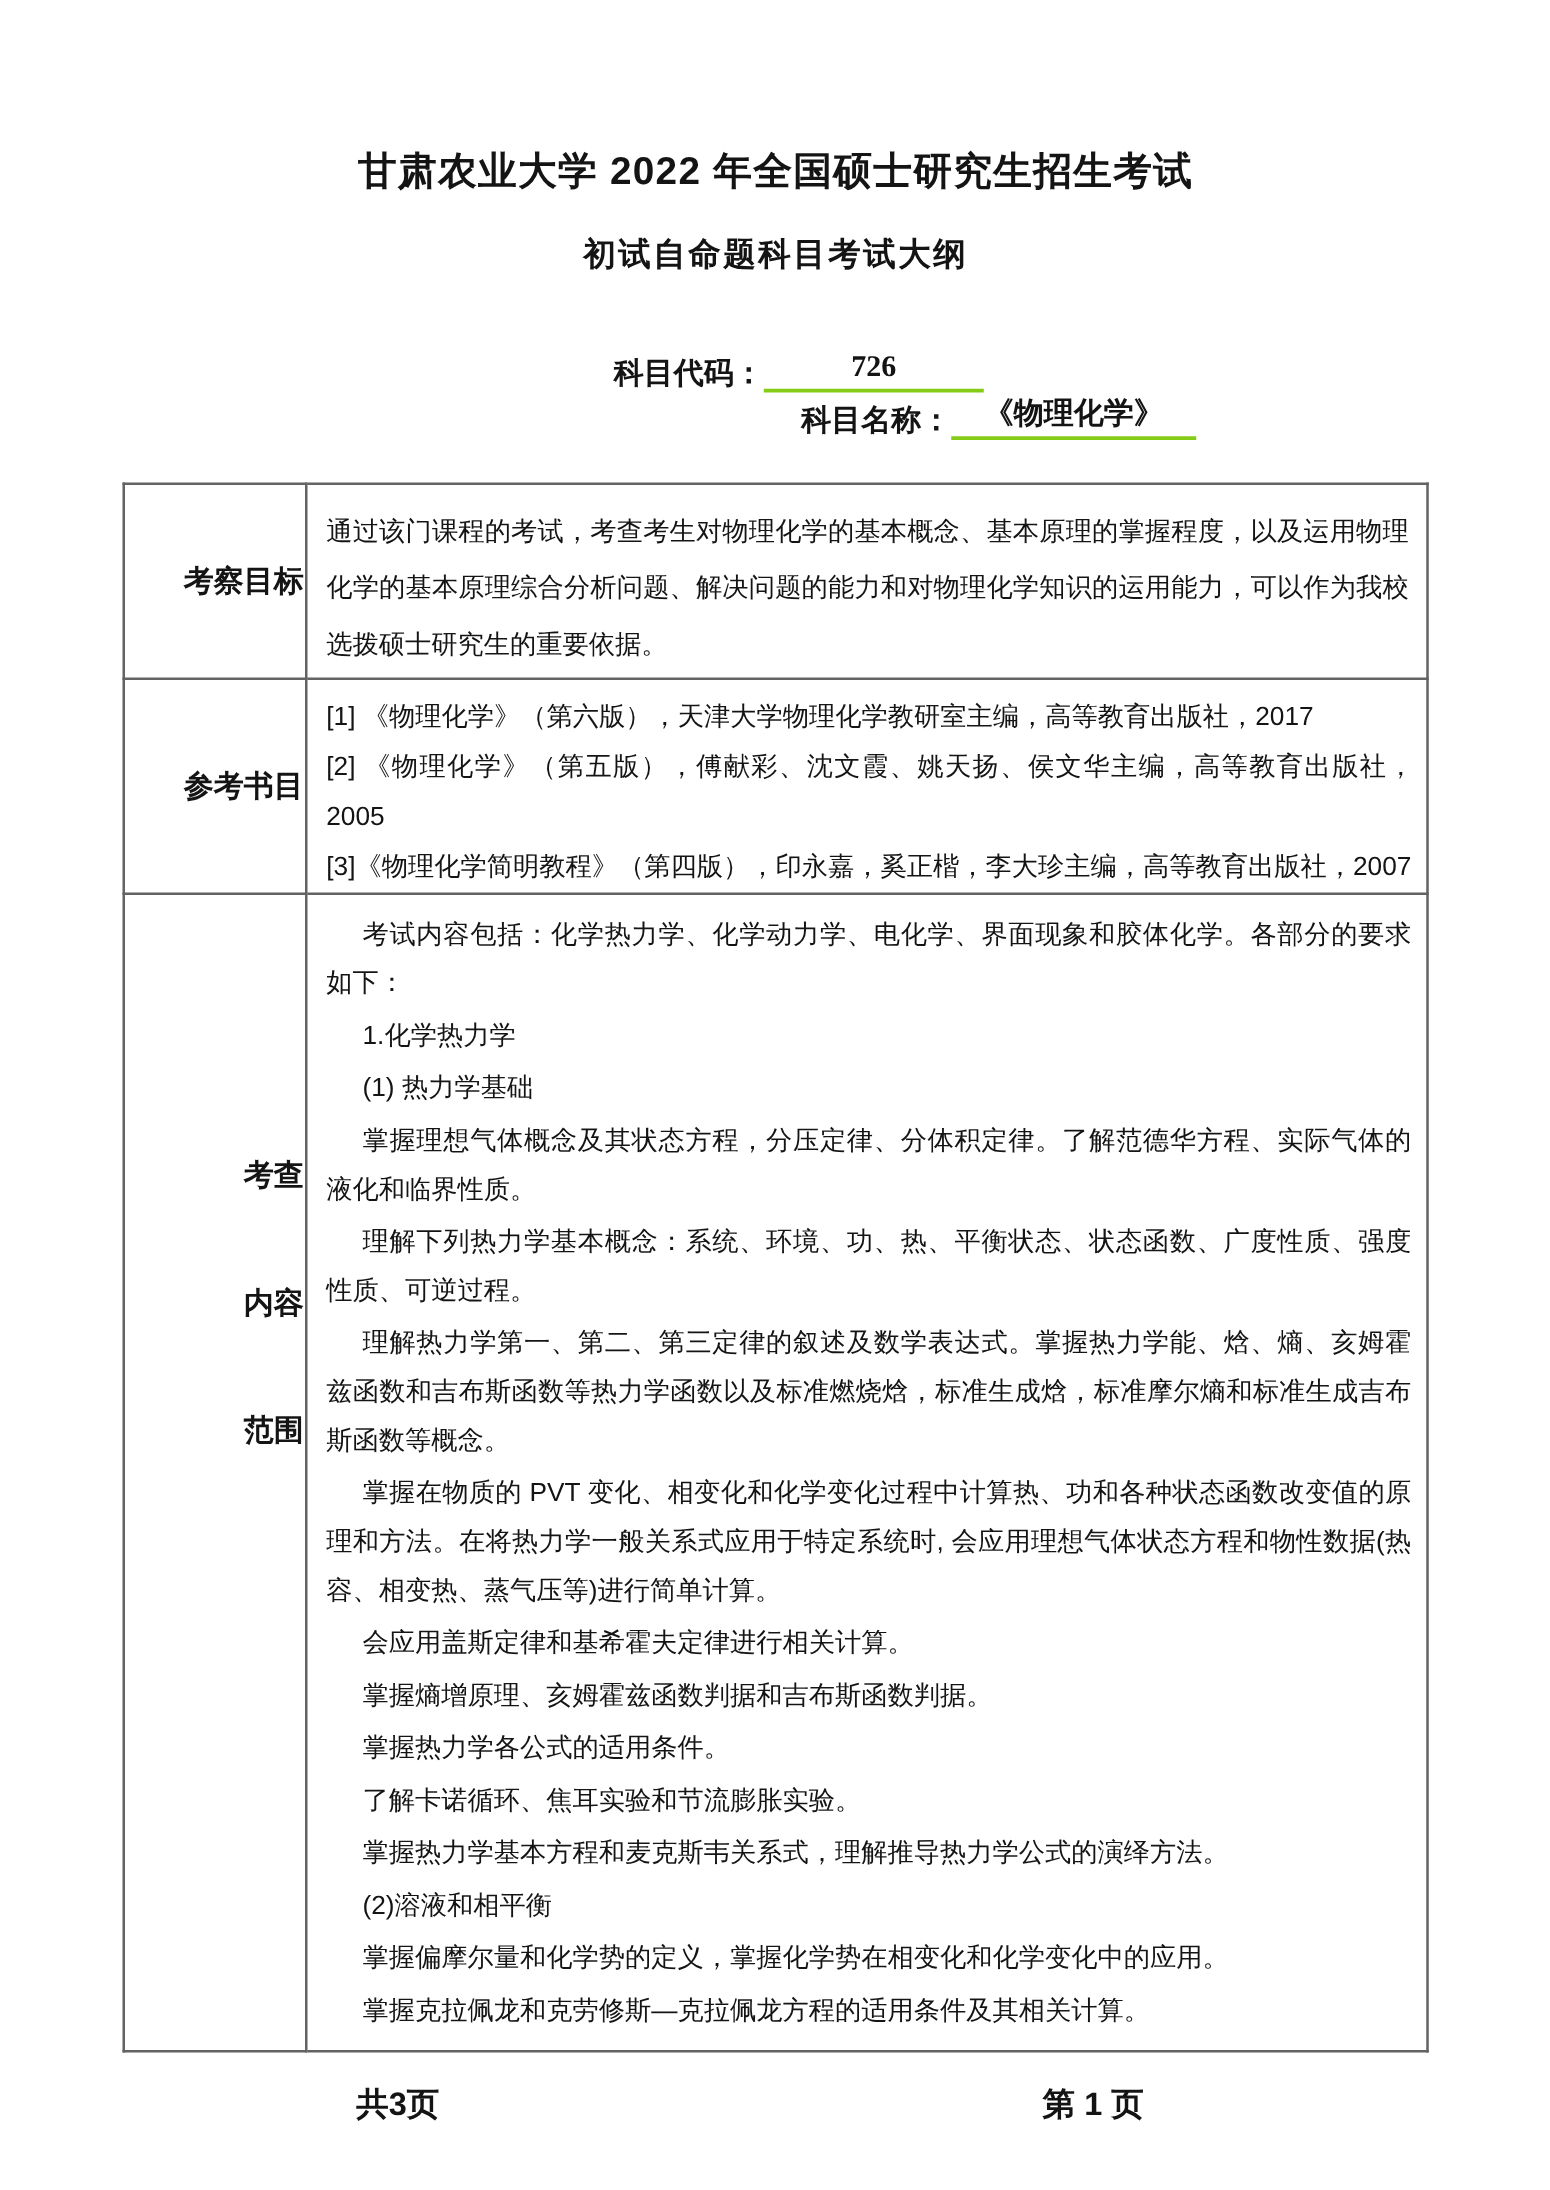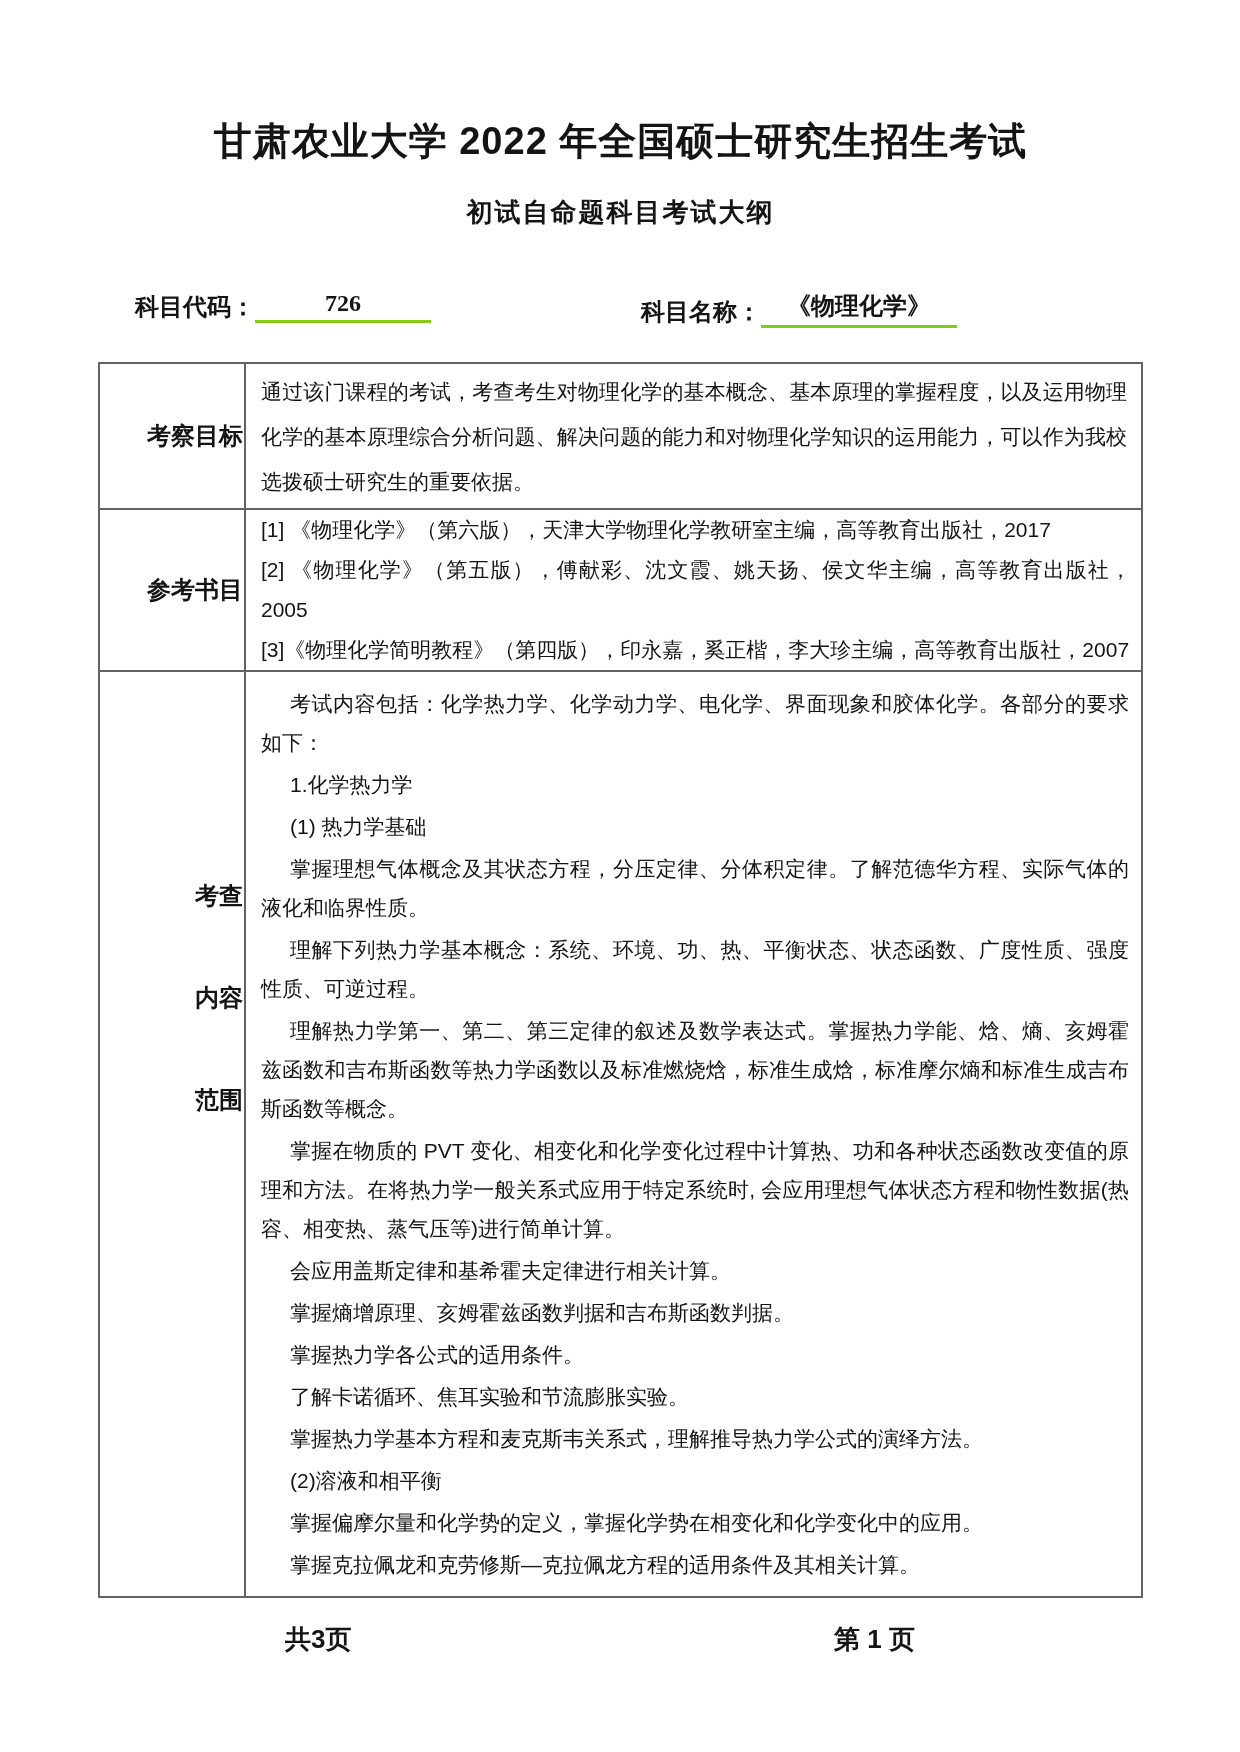--- a/index.html
+++ b/index.html
@@ -12,38 +12,39 @@
   body {
     width: 1240px;
     height: 1752px;
     overflow: hidden;
   }
   .doc {
     padding: 116px 97px 0 98px;
   }
   .title {
     text-align: center;
-    font-size: 38px;
+    font-size: 31px;
     font-weight: bold;
     margin: 0;
     letter-spacing: 1px;
   }
   .subtitle {
     text-align: center;
     font-size: 26px;
     font-weight: bold;
     margin: 28px 0 0 0;
     letter-spacing: 2px;
   }
   .subject-row {
     margin-top: 60px;
     display: flex;
-    align-items: flex-start;
+    align-items: center;
     font-size: 24px;
     font-weight: bold;
+    flex-direction: column;
   }
   .subject-group { display: flex; align-items: flex-end; }
   .subject-group.left { margin-left: 37px; }
   .subject-group.right { margin-left: auto; margin-right: 186px; }
   .blank {
     display: inline-block;
     border-bottom: 3px solid #84cc16;
     text-align: center;
     padding: 0 8px 3px 8px;
   }
@@ -63,21 +64,21 @@
     width: 142px;
     text-align: right;
     font-weight: bold;
     font-size: 24px;
   }
   .label-cell.tall { vertical-align: top; padding-top: 208px; }
   .label-cell.tall span { display: block; margin-bottom: 70px; }
   .content-cell {
     font-size: 21px;
     text-align: justify;
-    padding: 0 10px 0 15px;
+    padding: 10px 10px 0 15px;
   }
   .content-cell p { margin: 0; }
   .content-cell.row1 { height: 144px; line-height: 45px; padding-right: 14px; }
   .content-cell.row2 { height: 56px; line-height: 28px; }
   .content-cell.row3 { height: 160px; line-height: 40px; }
   .content-cell.row4 { vertical-align: top; padding: 9px 12px 9px 15px; }
   .content-cell.row4 p {
     line-height: 39px;
     margin: 3px 0;
     text-indent: 29px;

